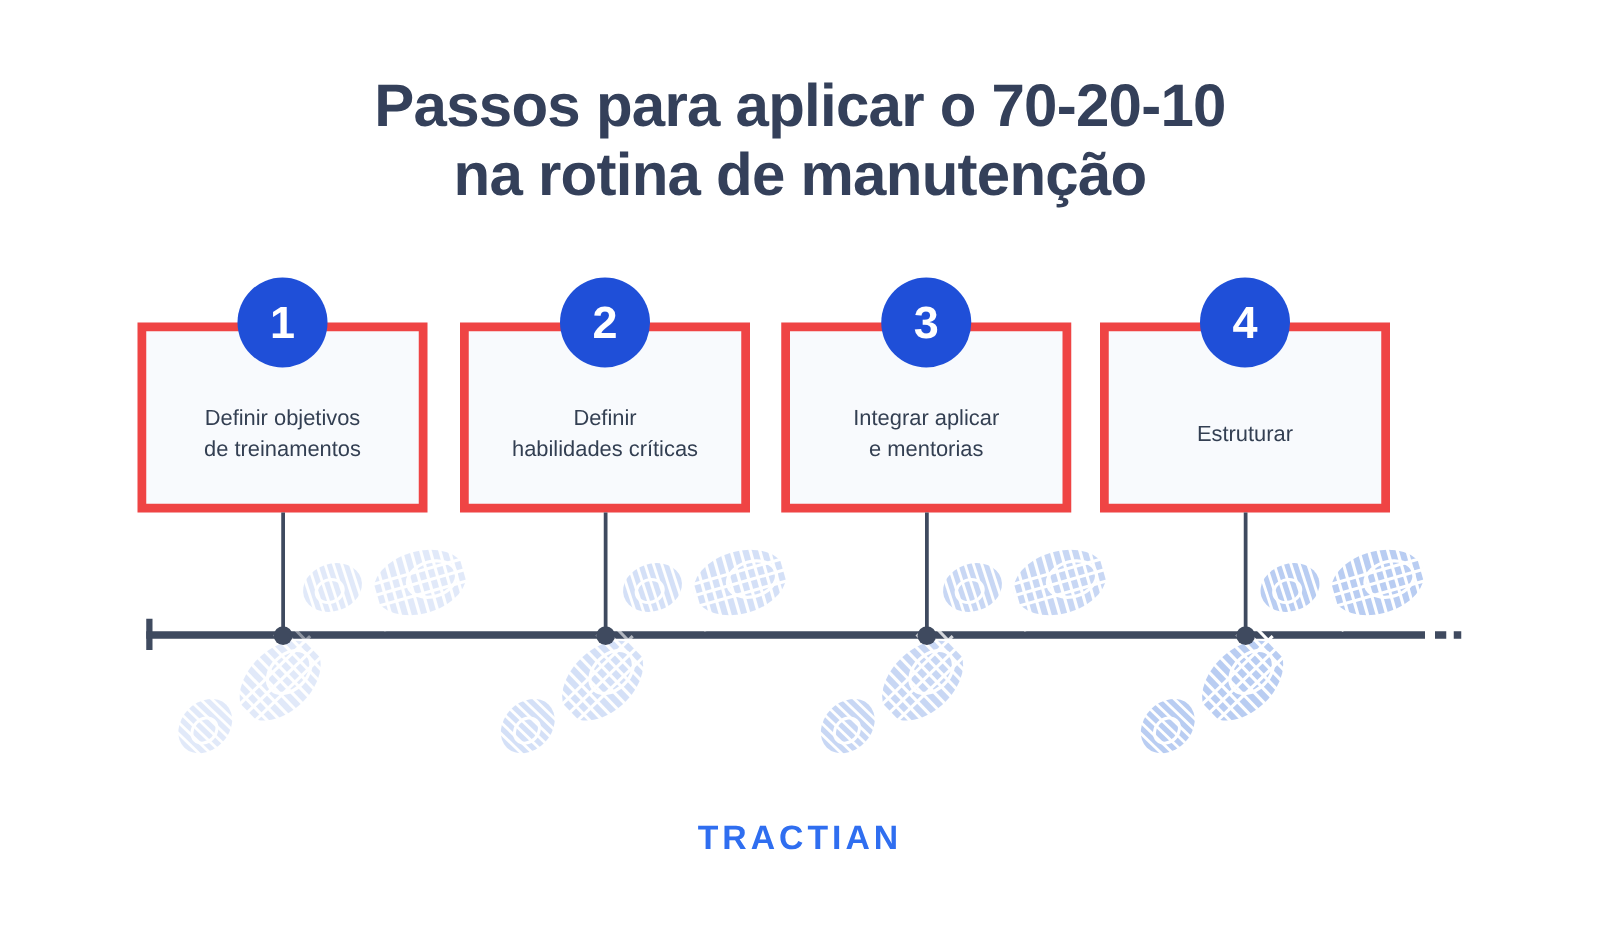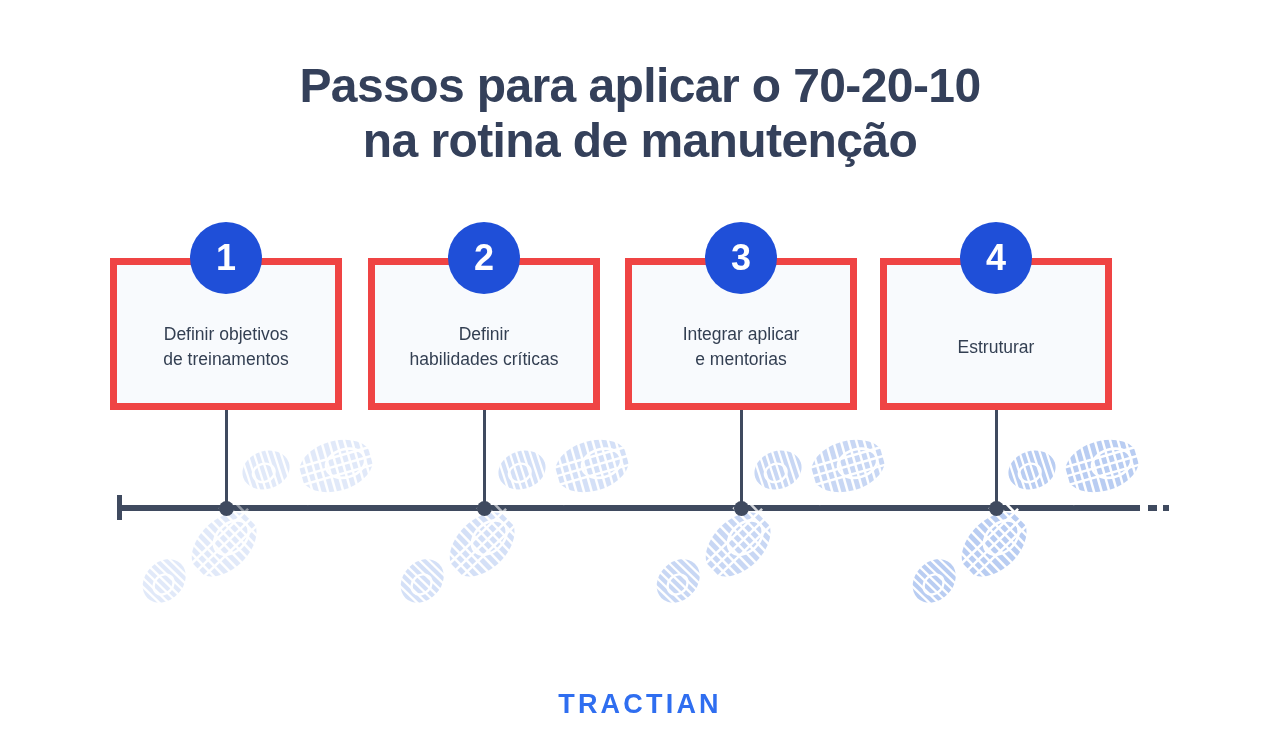--- a/index.html
+++ b/index.html
@@ -173,21 +173,20 @@
   .logo {
     position: absolute;
     left: 0;
     top: 655px;
     width: 1280px;
     text-align: center;
     color: #2f6ef0;
     font-size: 27px;
     font-weight: bold;
     letter-spacing: 3.2px;
-    margin-top: 34px;
   }
 </style>
 </head>
 <body>
 
 <div id="infographic">
 
   <div class="title-block">
     <span class="title-line">Passos para aplicar o 70-20-10</span>
     <span class="title-line">na rotina de manutenção</span>

